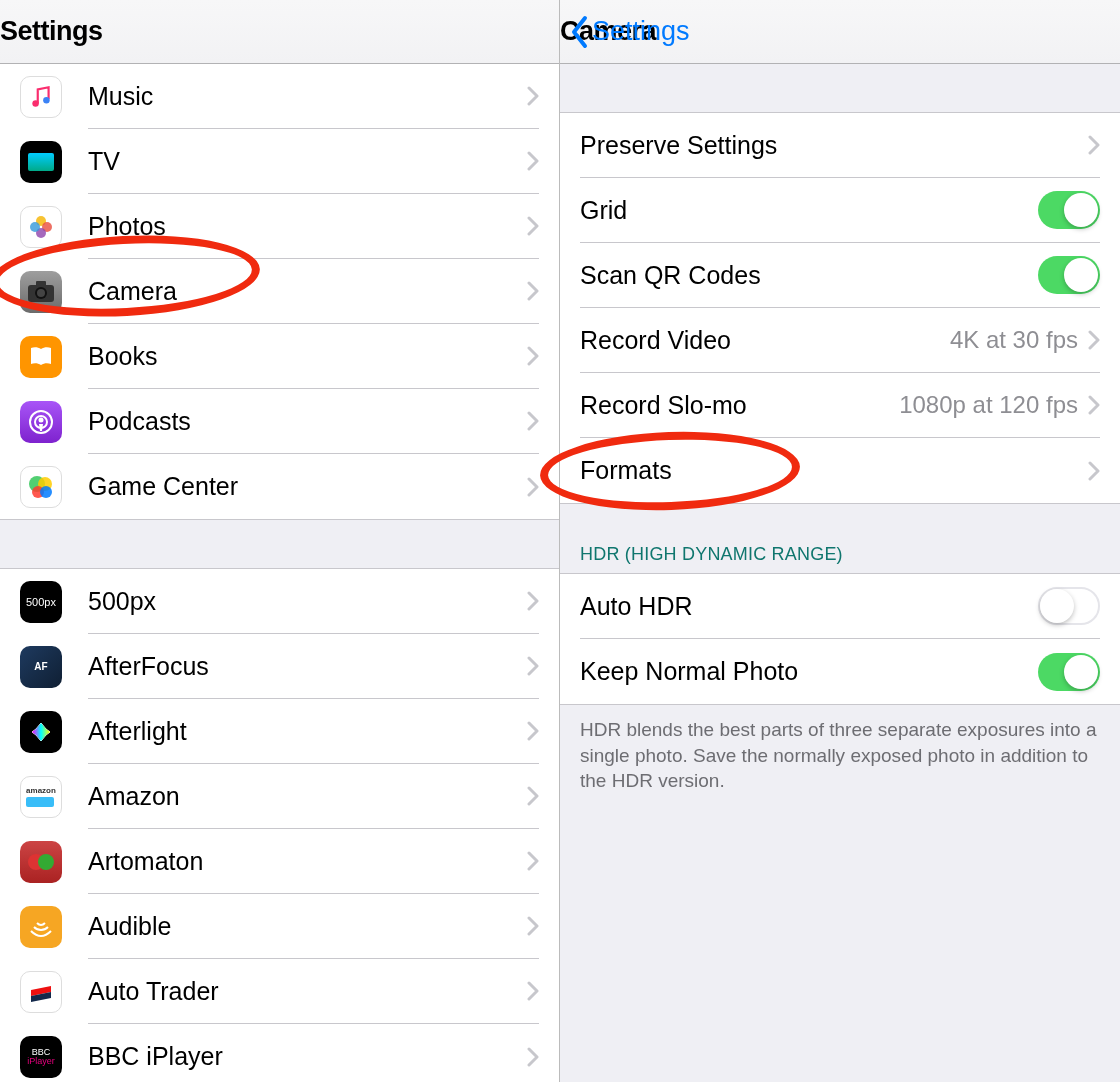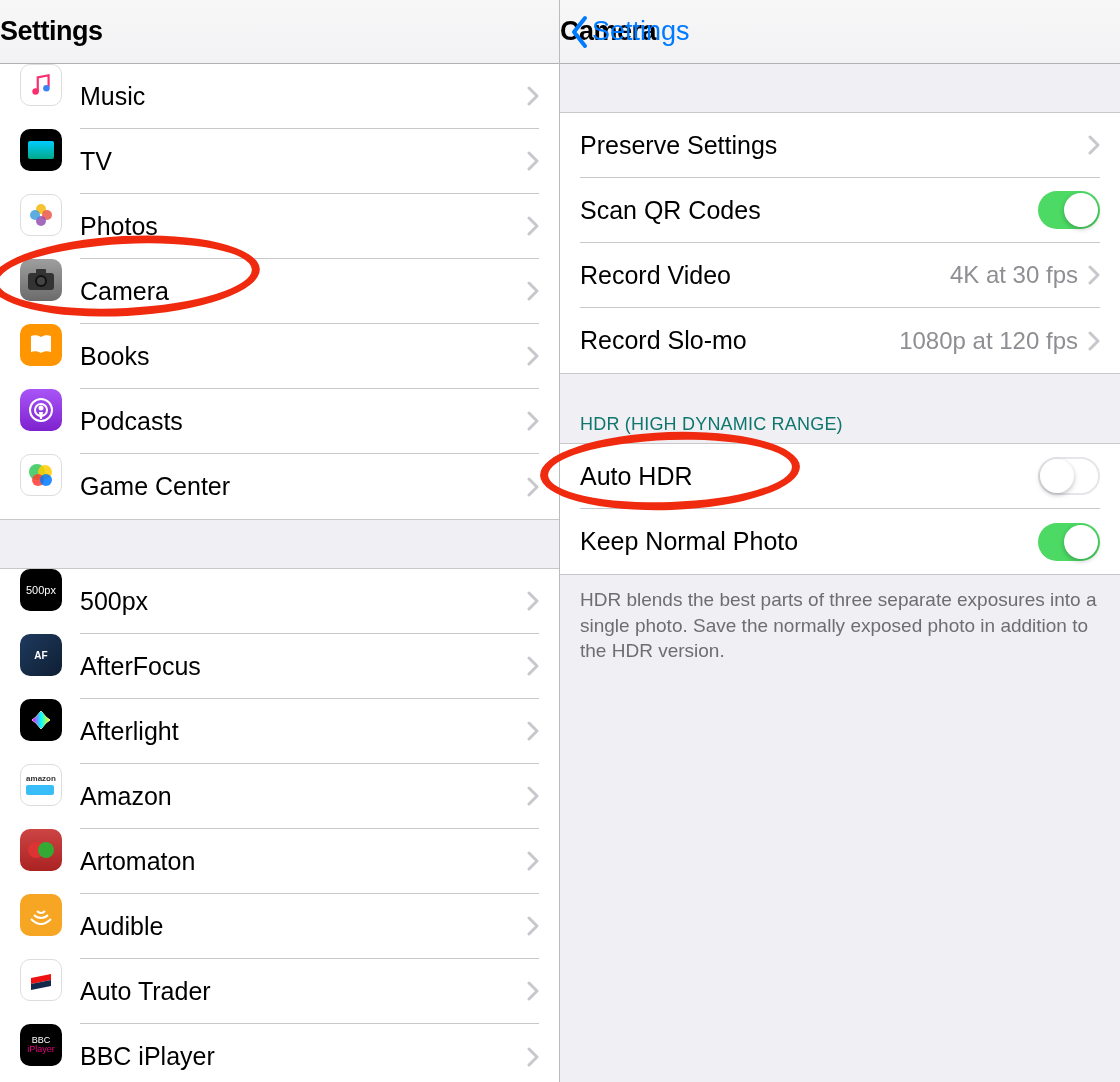--- a/index.html
+++ b/index.html
@@ -62,23 +62,25 @@
 }
 .group {
   background: #fff;
 }
 .group-top-border { border-top: 1px solid #c8c7cc; }
 .group-bottom-border { border-bottom: 1px solid #c8c7cc; }
 
 
 .row {
   display: flex;
+  align-items: center;
   min-height: 65px;
   padding: 0 20px 0 20px;
   position: relative;
+  gap: 8px;
 }
 .row-inner {
   display: flex;
   align-items: center;
   flex: 1;
   min-height: 65px;
   border-bottom: 1px solid #c8c7cc;
 }
 .row:last-child .row-inner { border-bottom: none; }
 .pane-right .row { padding-left: 20px; }
@@ -419,20 +421,28 @@
       <div class="row">
         <div class="row-inner">
             <div class="row-label">Preserve Settings</div>
             <svg class="chevron" viewBox="0 0 12 20">
               <path d="M2 2l8 8-8 8"></path>
             </svg>
           </div>
       </div>
       <div class="row">
         <div class="row-inner">
+            <div class="row-label">Grid</div>
+          <div class="toggle toggle-on">
+              <div class="toggle-knob"></div>
+            </div>
+        </div>
+      </div>
+      <div class="row">
+        <div class="row-inner">
             <div class="row-label">Scan QR Codes</div>
           <div class="toggle toggle-on">
               <div class="toggle-knob"></div>
             </div>
         </div>
       </div>
       <div class="row">
         <div class="row-inner">
             <div class="row-label">Record Video</div>
           <div class="row-value">4K at 30 fps</div>
@@ -443,20 +453,28 @@
       </div>
       <div class="row">
         <div class="row-inner">
             <div class="row-label">Record Slo-mo</div>
           <div class="row-value">1080p at 120 fps</div>
           <svg class="chevron" viewBox="0 0 12 20">
               <path d="M2 2l8 8-8 8"></path>
             </svg>
           </div>
       </div>
+      <div class="row">
+        <div class="row-inner">
+            <div class="row-label">Formats</div>
+            <svg class="chevron" viewBox="0 0 12 20">
+              <path d="M2 2l8 8-8 8"></path>
+            </svg>
+          </div>
+      </div>
     </div>
 
     <div class="group-header" style="padding-top:40px;">HDR (HIGH DYNAMIC RANGE)</div>
 
     <div class="group group-top-border group-bottom-border">
       <div class="row">
         <div class="row-inner">
             <div class="row-label">Auto HDR</div>
           <div class="toggle toggle-off">
               <div class="toggle-knob"></div>

